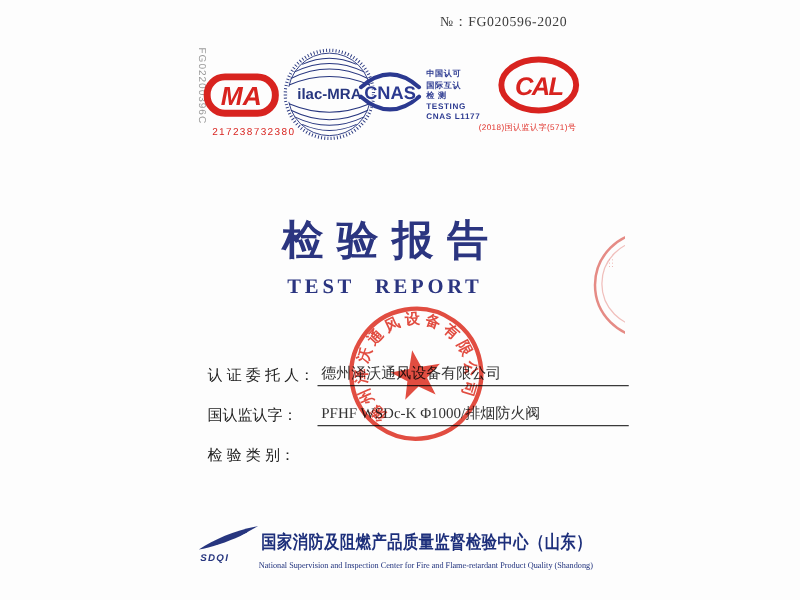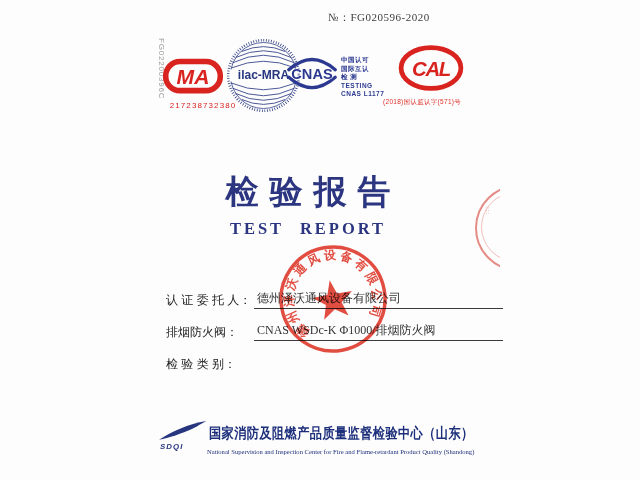--- a/index.html
+++ b/index.html
@@ -1,21 +1,21 @@
 <!DOCTYPE html>
 <html><head>
 <meta charset="utf-8">
 <style>
   html,body{margin:0;padding:0;background:#e8e8e8;}
   #page{position:relative;width:640px;height:480px;background:#fdfdfd;overflow:hidden;
         font-family:"Liberation Sans",sans-serif;}
   .abs{position:absolute;}
 
   
-  #report-no{left:328px;top:10px;font-family:"Liberation Serif",serif;font-size:11px;color:#3d3d3d;letter-spacing:.5px;}
+  #report-no{left:352px;top:10px;font-family:"Liberation Serif",serif;font-size:11px;color:#3d3d3d;letter-spacing:.5px;}
 
   
   #side-code{left:166px;top:38px;transform:rotate(90deg);transform-origin:left top;
              font-size:8px;color:#9a9a9a;letter-spacing:.8px;white-space:nowrap;}
 
   
   #cma-logo{left:162px;top:57px;}
   #cma-number{left:156px;top:101px;width:94px;text-align:center;font-size:8px;color:#d8231f;letter-spacing:1.1px;}
   #ilac-logo{left:226px;top:38px;}
   #cnas-logo{left:285px;top:53px;}
@@ -117,22 +117,22 @@
     <div class="c1"></div>
     <div class="c2"></div>
     <div class="marks">:::</div>
   </div>
 
   <div class="field-row" id="field-row-0">
     <span class="field-label">认 证 委 托 人：</span>
     <span class="field-value">德州泽沃通风设备有限公司</span>
   </div>
   <div class="field-row" id="field-row-1">
-    <span class="field-label">排烟防火阀：</span>
-    <span class="field-value">CNAS WSDc-K Φ1000/排烟防火阀</span>
+    <span class="field-label">国认监认字：</span>
+    <span class="field-value">PFHF WSDc-K Φ1000/排烟防火阀</span>
   </div>
   <div class="field-row" id="field-row-2">
     <span class="field-label">检 验 类 别：</span>
   </div>
 
   <svg class="abs" id="company-stamp" width="112" height="112" viewBox="0 0 112 112">
     <defs>
       <path id="stamp-arc" d="M 27.7,84.3 A 40,40 0 1 1 84.3,84.3" fill="none"></path>
     </defs>
     <circle cx="56" cy="56" r="52" fill="none" stroke="#e03426" stroke-width="3.5"></circle>

